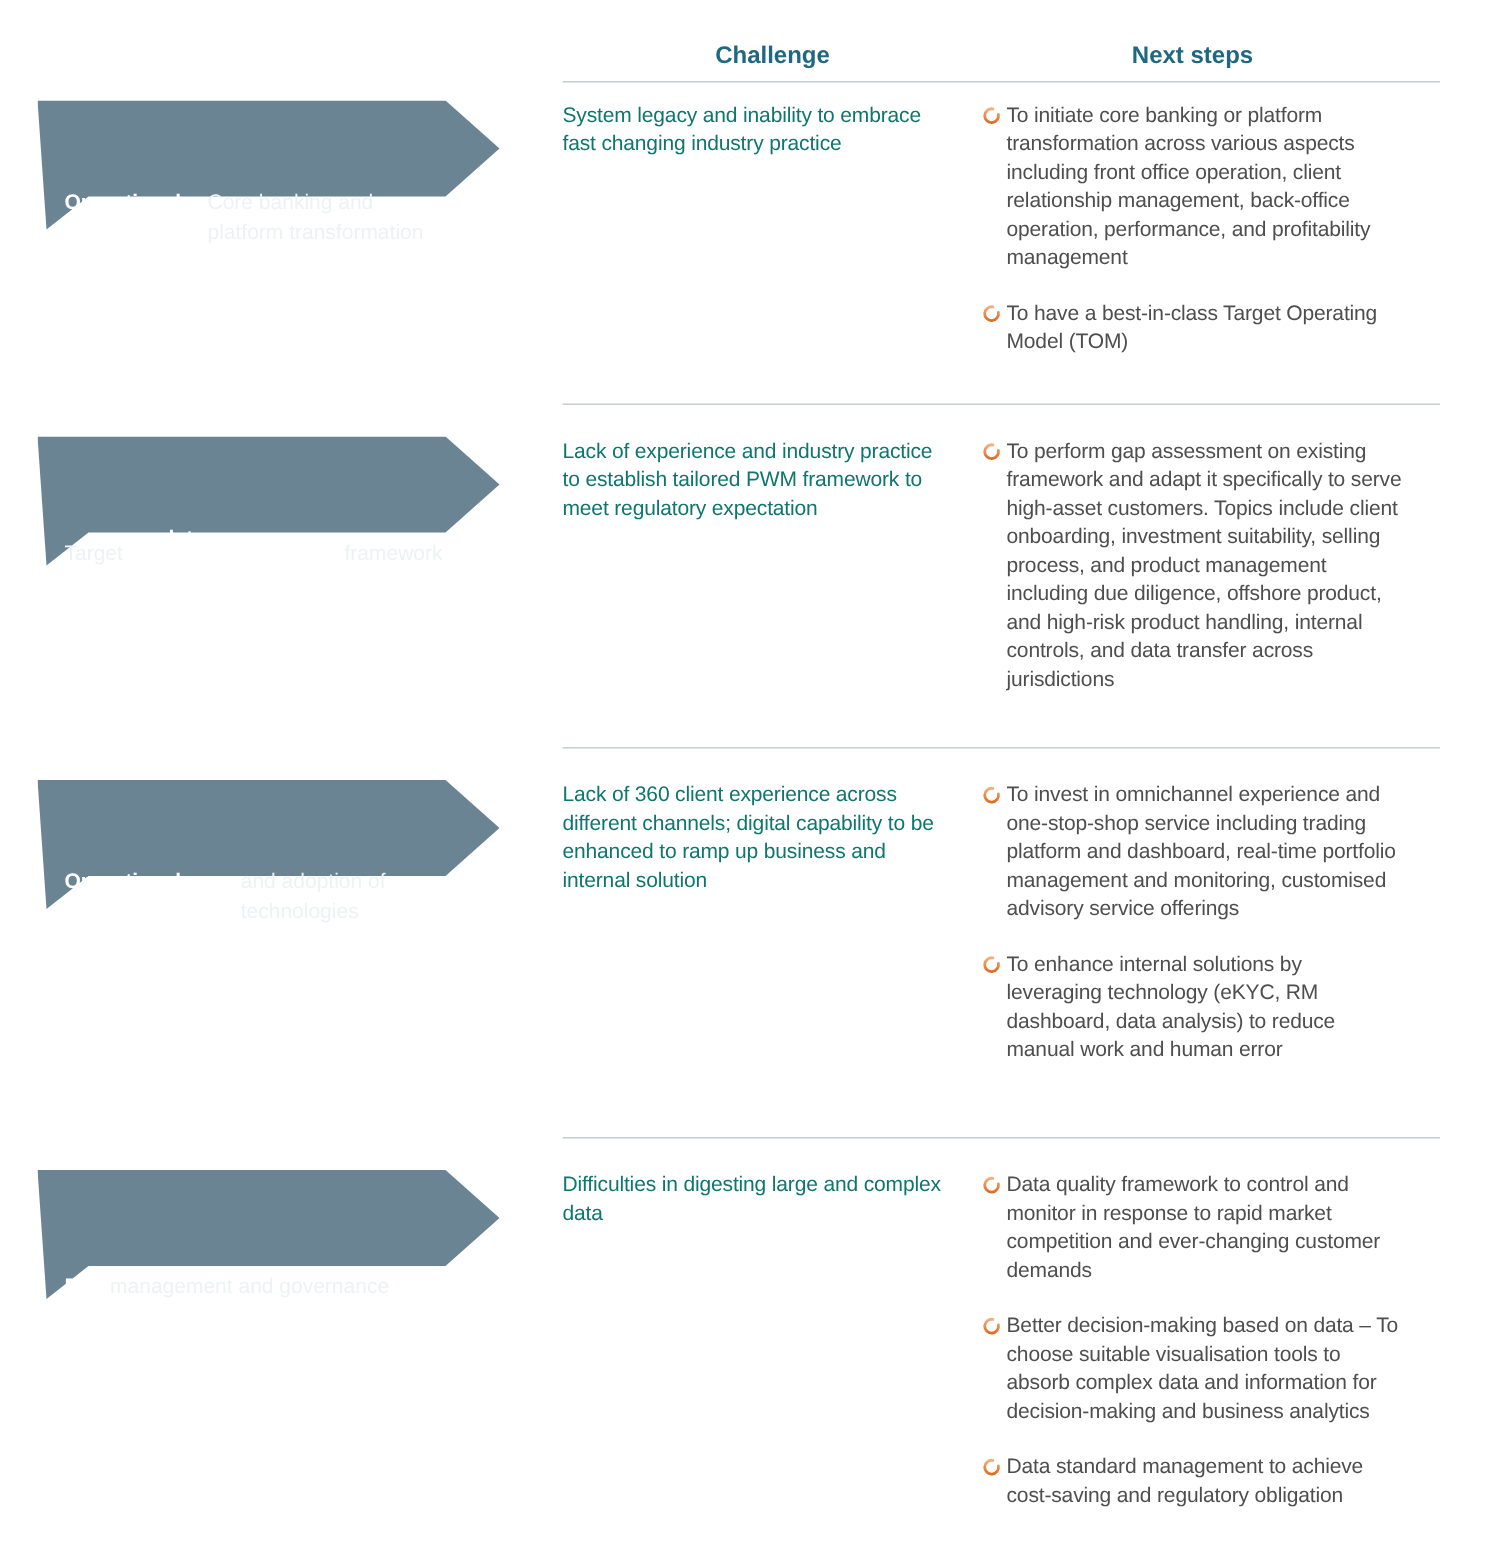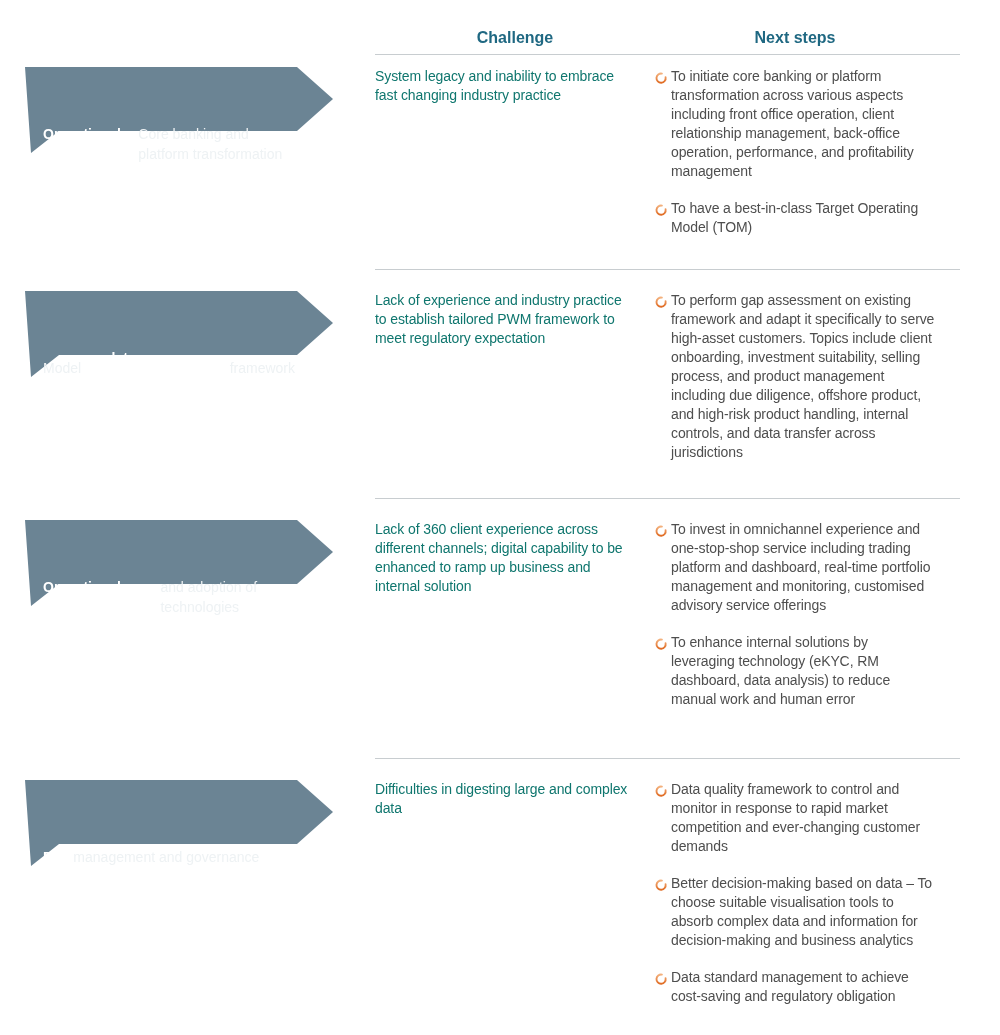--- a/index.html
+++ b/index.html
@@ -84,21 +84,21 @@
         </div>
       </section>
       <section class="grid section s1">
         <div class="sec-divider"></div>
         <div class="cellpad">
           <div class="banner-wrap">
             <svg class="banner-svg" width="308" height="88" viewBox="0 0 308 88">
               <polygon points="0,0 272,0 308,32 272,64 34,64 6,86" fill="#6b8494"></polygon>
             </svg>
             <div class="banner-text">
-              <span>Model </span>
+              <span>Target </span>
               <b>regulatory compliance and meet</b>
               <span> framework</span>
             </div>
           </div>
         </div>
         <div class="cellpad challenge-cell">
           <p class="challenge-text">Lack of experience and industry practice to establish tailored PWM framework to meet regulatory expectation</p>
         </div>
         <div class="cellpad">
           <div class="bullet">

